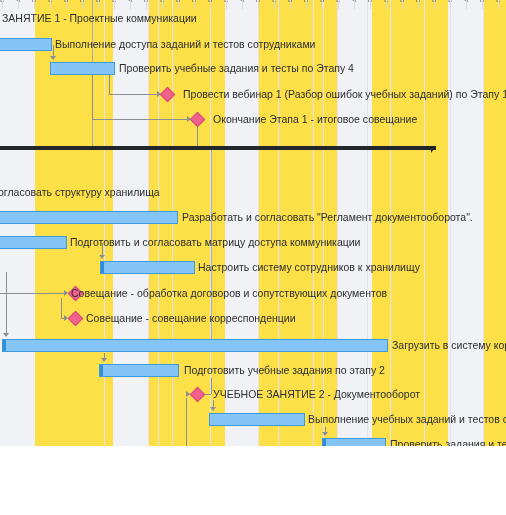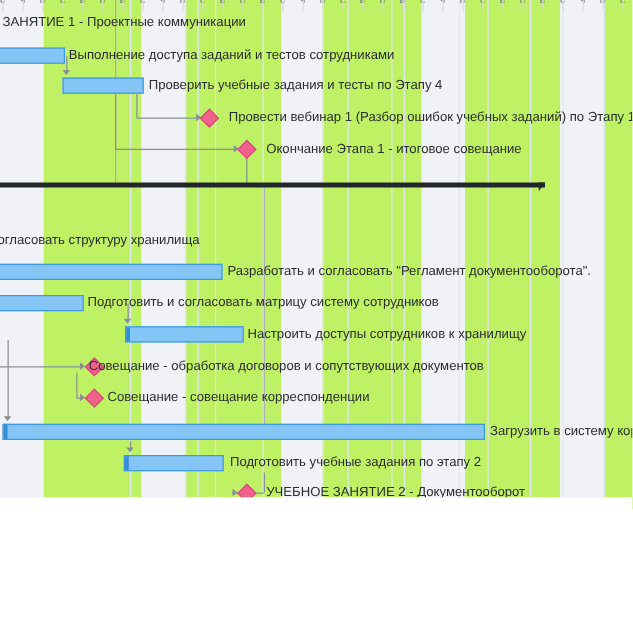--- a/index.html
+++ b/index.html
@@ -6,23 +6,23 @@
     margin: 0;
     padding: 0;
     background: #ffffff;
   }
   body {
     font-family: "Liberation Sans", "DejaVu Sans", sans-serif;
   }
   #gantt {
     position: relative;
     width: 506px;
-    height: 398px;
+    height: 446px;
     overflow: hidden;
-    background: #bef264;
+    background: #fde047;
   }
   
   .weekend {
     position: absolute;
     top: 0;
     bottom: 0;
     background: #f1f2f6;
     z-index: 0;
   }
   
@@ -321,22 +321,22 @@
   </div>
 
   <div>
     <div class="label group" style="left:2px;top:12px;">ЗАНЯТИЕ 1 - Проектные коммуникации</div>
     <div class="label" style="left:55px;top:38px;">Выполнение доступа заданий и тестов сотрудниками</div>
     <div class="label" style="left:119px;top:62px;">Проверить учебные задания и тесты по Этапу 4</div>
     <div class="label" style="left:183px;top:88px;">Провести вебинар 1 (Разбор ошибок учебных заданий) по Этапу 1</div>
     <div class="label" style="left:213px;top:113px;">Окончание Этапа 1 - итоговое совещание</div>
     <div class="label" style="left:-2px;top:186px;">огласовать структуру хранилища</div>
     <div class="label" style="left:182px;top:211px;">Разработать и согласовать "Регламент документооборота".</div>
-    <div class="label" style="left:70px;top:236px;">Подготовить и согласовать матрицу систему сотрудников</div>
-    <div class="label" style="left:198px;top:261px;">Настроить доступы сотрудников к хранилищу</div>
+    <div class="label" style="left:70px;top:236px;">Подготовить и согласовать матрицу доступа коммуникации</div>
+    <div class="label" style="left:198px;top:261px;">Настроить систему сотрудников к хранилищу</div>
     <div class="label" style="left:71px;top:287px;">Совещание - обработка договоров и сопутствующих документов</div>
     <div class="label" style="left:86px;top:312px;">Совещание - совещание корреспонденции</div>
     <div class="label" style="left:392px;top:339px;">Загрузить в систему корр</div>
     <div class="label" style="left:184px;top:364px;">Подготовить учебные задания по этапу 2</div>
     <div class="label" style="left:213px;top:388px;">УЧЕБНОЕ ЗАНЯТИЕ 2 - Документооборот</div>
     <div class="label" style="left:308px;top:413px;">Выполнение учебных заданий и тестов сот</div>
     <div class="label" style="left:390px;top:438px;">Проверить задания и тес</div>
     <div class="label" style="left:424px;top:462px;">Разбор ошибок (Ве</div>
     <div class="label" style="left:438px;top:487px;">Окончание эта</div>
   </div>

